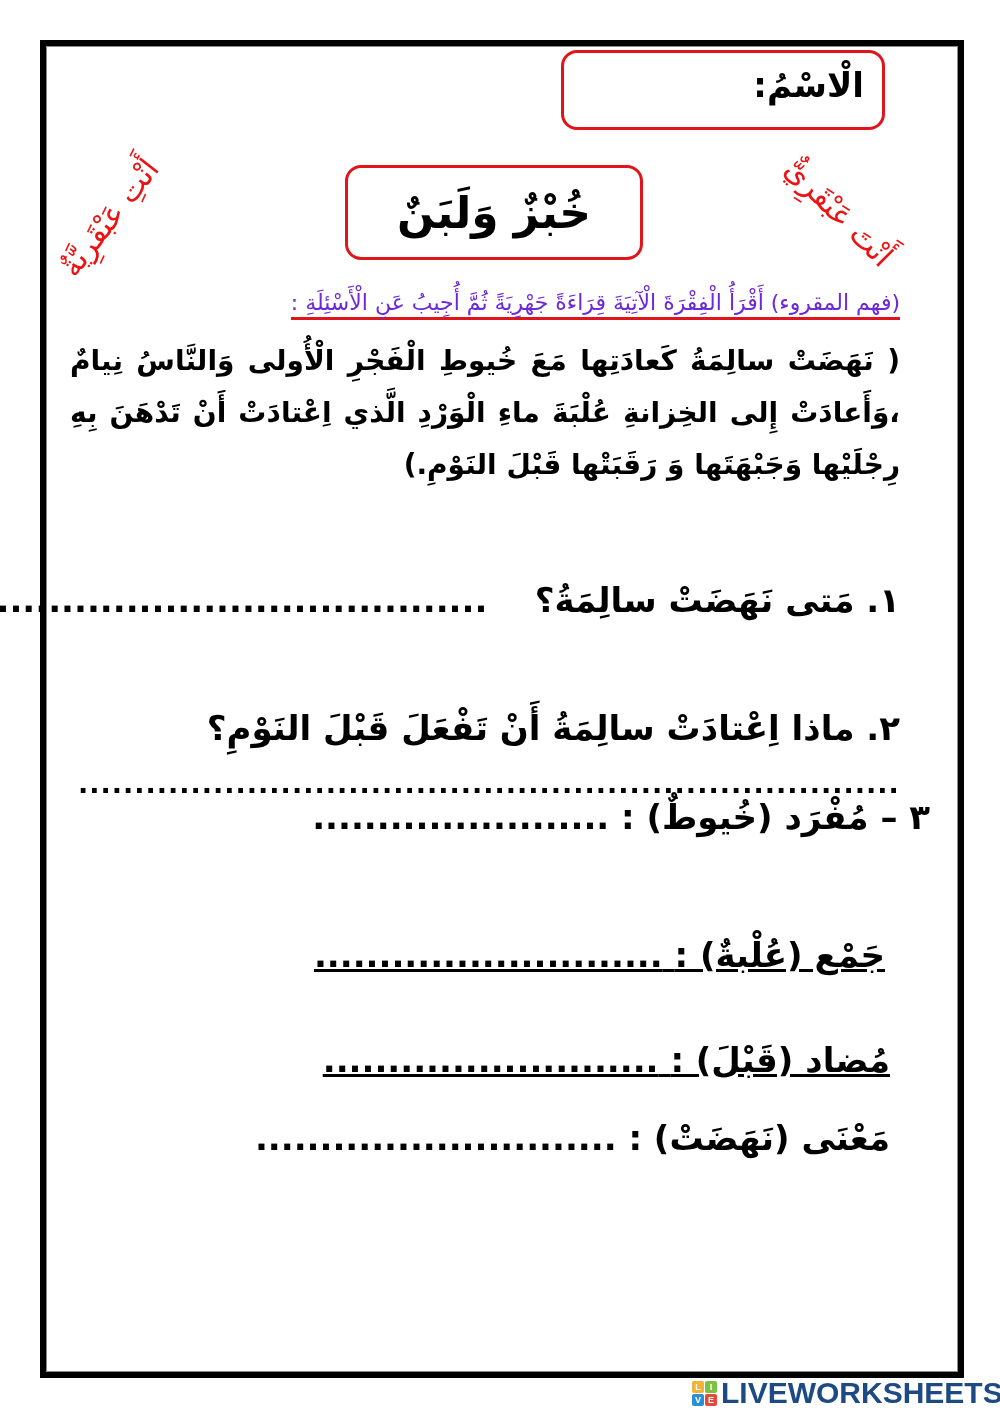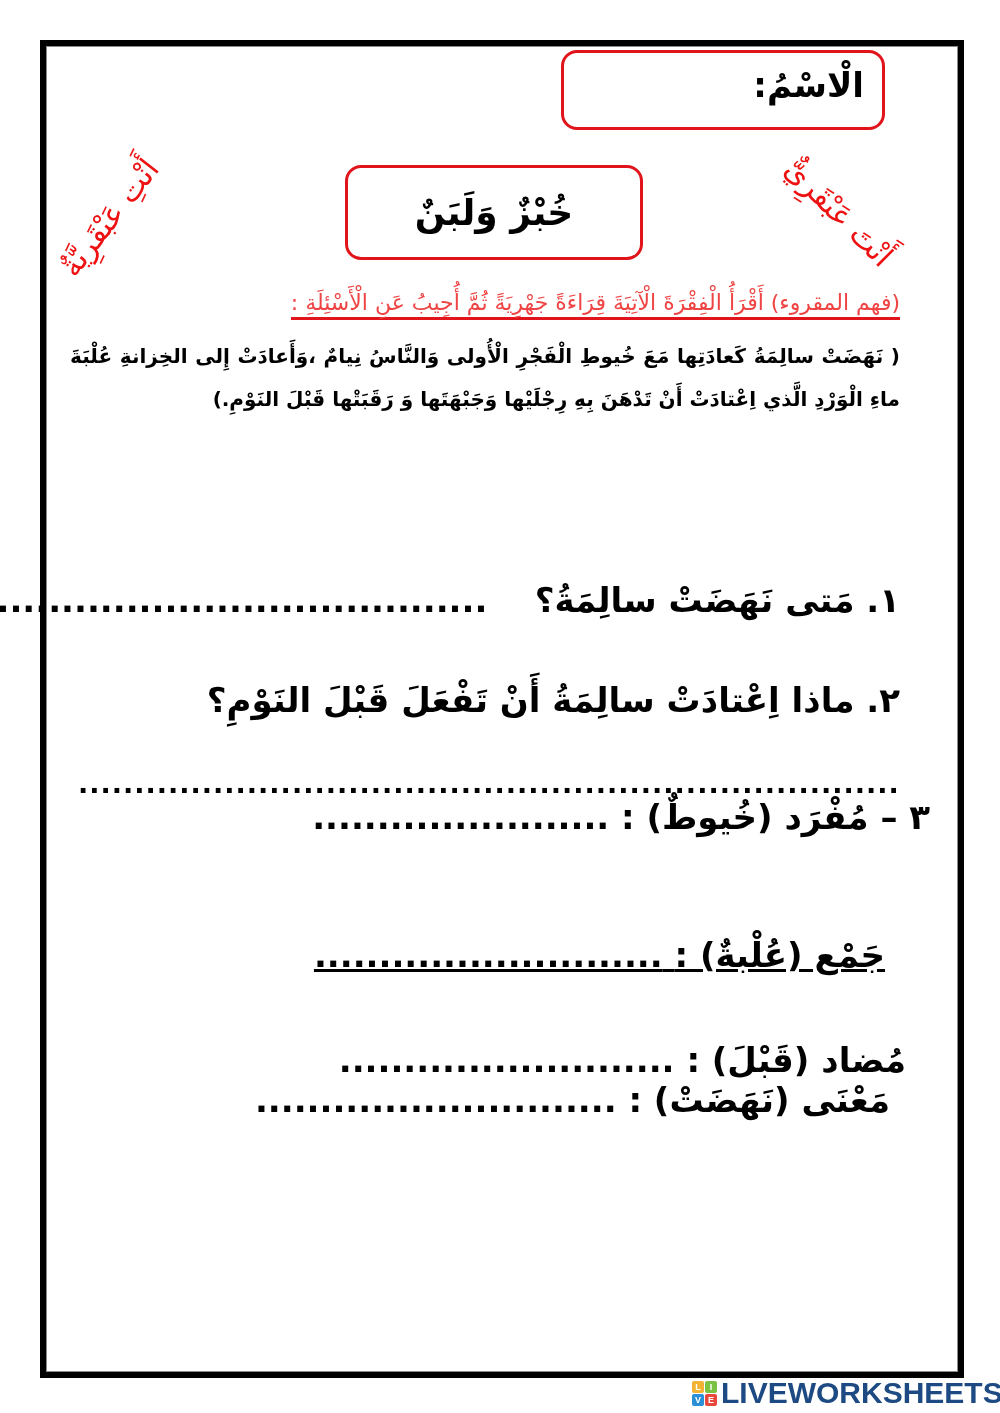--- a/index.html
+++ b/index.html
@@ -9,40 +9,40 @@
            border:6px solid #000; box-sizing:content-box; }
   .frame-inner { position:absolute; left:0; top:0; right:0; bottom:0;
                  border:1px solid #8a8a8a; }
   .ar { direction:rtl; unicode-bidi:embed; font-weight:bold; }
   .name-box { position:absolute; left:561px; top:50px; width:324px; height:80px;
               border:3px solid #e0141a; border-radius:16px; box-sizing:border-box; }
   .name-label { position:absolute; right:18px; top:12px; font-size:34px; }
   .title-box { position:absolute; left:345px; top:165px; width:298px; height:95px;
                border:3px solid #e0141a; border-radius:16px; box-sizing:border-box;
                display:flex; align-items:center; justify-content:center; }
-  .title-text { font-size:36px; }
+  .title-text { font-size:44px; }
   .stamp { position:absolute; color:#ee1111; font-size:30px; font-weight:normal;
            font-family:"DejaVu Serif", serif; white-space:nowrap; }
   .stamp-left { left:40px; top:200px; transform:rotate(-52deg); transform-origin:center; }
   .stamp-right { left:770px; top:195px; transform:rotate(45deg); transform-origin:center; }
   .instruction { position:absolute; right:100px; top:290px; font-size:22px;
-                 color:#ef4444; border-bottom:3px solid #e0141a; padding-bottom:2px;
+                 color:#6d28d9; border-bottom:3px solid #e0141a; padding-bottom:2px;
                  white-space:nowrap; font-weight:normal; }
-  .passage { position:absolute; left:70px; right:100px; top:335px; font-size:20px;
-             line-height:43px; text-align:justify; }
+  .passage { position:absolute; left:70px; right:100px; top:335px; font-size:28px;
+             line-height:52px; text-align:justify; }
   .q { position:absolute; font-size:34px; white-space:nowrap; }
   .dots { letter-spacing:1px; font-weight:bold; }
   .q1 { right:100px; top:580px; }
-  .q2 { right:100px; top:680px;margin-left:31px; }
+  .q2 { right:100px; top:708px;margin-left:31px; }
   .dotline { position:absolute; left:78px; right:100px; top:768px; font-size:27px;
              overflow:hidden; white-space:nowrap; text-align:center; }
   .q3 { right:70px; top:797px; }
   .q3b { right:115px; top:935px;text-decoration:underline; }
-  .q3c { right:94px; top:1040px; }
-  .q3d { right:110px; top:1080px; }
+  .q3c { right:110px; top:1040px;text-decoration:underline; }
+  .q3d { right:110px; top:1118px; }
   .footer { position:absolute; left:692px; top:1376px; height:34px; display:flex;
             align-items:center; gap:4px; }
   .logo-grid { display:grid; grid-template-columns:12px 12px; grid-template-rows:12px 12px; gap:1px; }
   .logo-cell { font-size:9px; font-weight:bold; color:#fff; display:flex;
                align-items:center; justify-content:center; font-family:"Liberation Sans", sans-serif; border-radius:2px; }
   .logo-text { font-family:"Liberation Sans", sans-serif; font-weight:bold; font-size:30px;
                color:#1d4a82; letter-spacing:0px; }
 </style>
 </head>
 <body>

